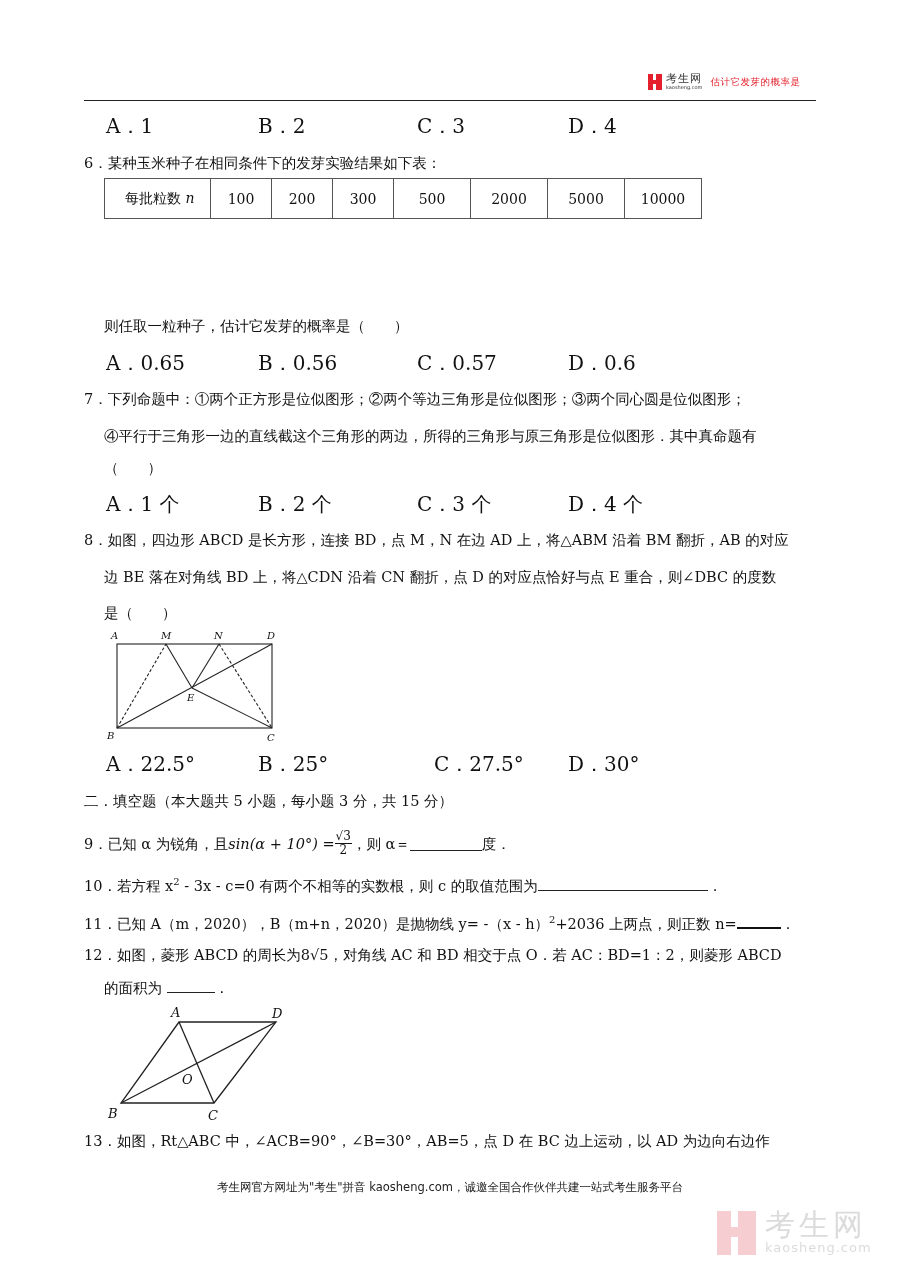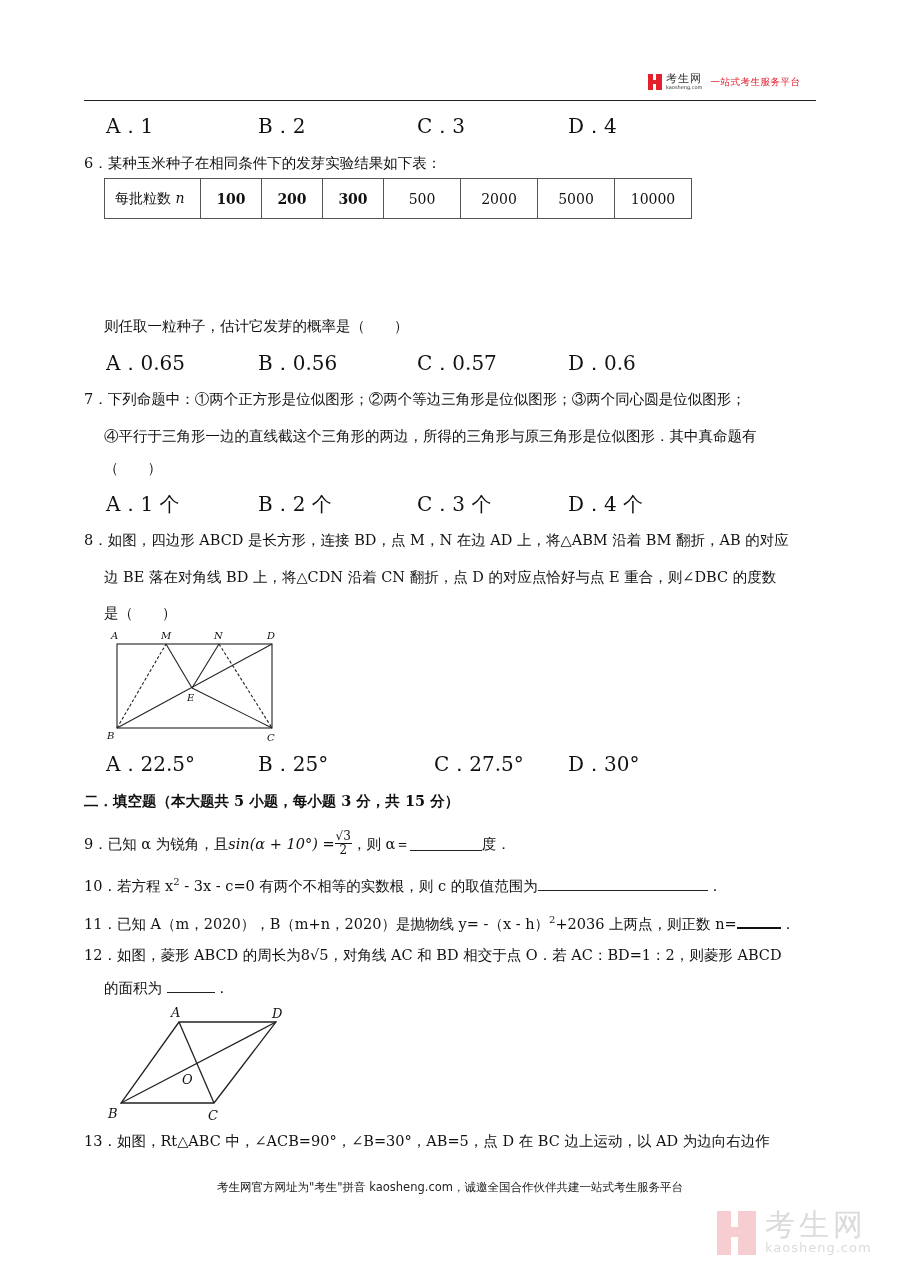--- a/index.html
+++ b/index.html
@@ -1,42 +1,42 @@
 <!DOCTYPE html>
 <html><head>
 <meta charset="utf-8">
 <style>
   html, body { margin: 0; padding: 0; background: #ffffff; }
   body { width: 900px; height: 1272px; position: relative; overflow: hidden;
          font-family: "DejaVu Serif", "Liberation Serif", serif; color: #111; }
   .abs { position: absolute; }
   .txt { font-size: 14.5px; line-height: 20px; white-space: nowrap; }
   .i { font-style: italic; }
-  .bold { font-weight: bold; }
+  .bold { font-weight: normal; }
 
   
   .hdr-logo { left: 648px; top: 72px; width: 170px; height: 20px; display: flex; align-items: center; }
   .logo-mark { width: 14px; height: 16px; position: relative; margin-right: 4px; }
   .logo-mark .b1 { position: absolute; left: 0; top: 0; width: 5px; height: 16px; background: #e4202c; }
   .logo-mark .b2 { position: absolute; left: 8px; top: 0; width: 6px; height: 16px; background: #e4202c; }
   .logo-mark .b3 { position: absolute; left: 5px; top: 6px; width: 3px; height: 4px; background: #e4202c; }
   .logo-text { display: flex; flex-direction: column; line-height: 10px; margin-right: 8px; }
   .logo-cn { font-family: "DejaVu Sans", sans-serif; font-size: 11px; color: #333; letter-spacing: 1px; }
   .logo-en { font-family: "DejaVu Sans", sans-serif; font-size: 5px; color: #333; line-height: 6px; }
   .logo-slogan { font-family: "DejaVu Sans", sans-serif; font-size: 9.5px; color: #e4202c; letter-spacing: 0.5px; }
   .hdr-line { left: 84px; top: 100px; width: 732px; height: 1px; background: #222; }
 
   
   .opt { font-size: 20px; line-height: 20px; white-space: nowrap; }
 
   
   table.seed { position: absolute; left: 104px; top: 178px; border-collapse: collapse; font-size: 14px; }
   table.seed td { border: 1px solid #555; text-align: center; height: 39px; padding: 0; }
-  table.seed td.hd { width: 85px; text-align: left; padding-left: 10px; }
-  table.seed td.v { width: 60px; font-weight: bold; }
+  table.seed td.hd { width: 85px; text-align: left; padding-left: 20px; }
+  table.seed td.v { width: 60px; }
   table.seed td.vw { width: 76px; }
   .frac { display: inline-flex; flex-direction: column; align-items: center; vertical-align: middle; font-style: italic; font-weight: bold; font-size: 13px; line-height: 13px; }
   .frac .num { border-bottom: 1.5px solid #111; padding: 0 1px; }
 
   .blank { display: inline-block; border-bottom: 1px solid #222; height: 14px; vertical-align: baseline; }
   .blank.thick { border-bottom: 2px solid #111; }
   .sqrtfrac { display: inline-flex; flex-direction: column; align-items: center; vertical-align: middle; font-size: 12px; line-height: 13px; }
   .sqrtfrac .num { border-bottom: 1px solid #111; padding: 0 1px; }
   sup { font-size: 10px; }
 
@@ -57,21 +57,21 @@
 <div class="abs hdr-logo">
   <div class="logo-mark">
     <div class="b1"></div>
       <div class="b2"></div>
       <div class="b3"></div>
   </div>
   <div class="logo-text">
     <span class="logo-cn">考生网</span>
     <span class="logo-en">kaosheng.com</span>
   </div>
-  <span class="logo-slogan">一站式考生服务平台</span>
+  <span class="logo-slogan">估计它发芽的概率是</span>
 </div>
 <div class="abs hdr-line"></div>
 
 <div class="abs opt" style="left:106px;top:116px">A．1</div>
 <div class="abs opt" style="left:258px;top:116px">B．2</div>
 <div class="abs opt" style="left:417px;top:116px">C．3</div>
 <div class="abs opt" style="left:568px;top:116px">D．4</div>
 
 <div class="abs txt" style="left:84px;top:153px">6．某种玉米种子在相同条件下的发芽实验结果如下表：</div>
 

